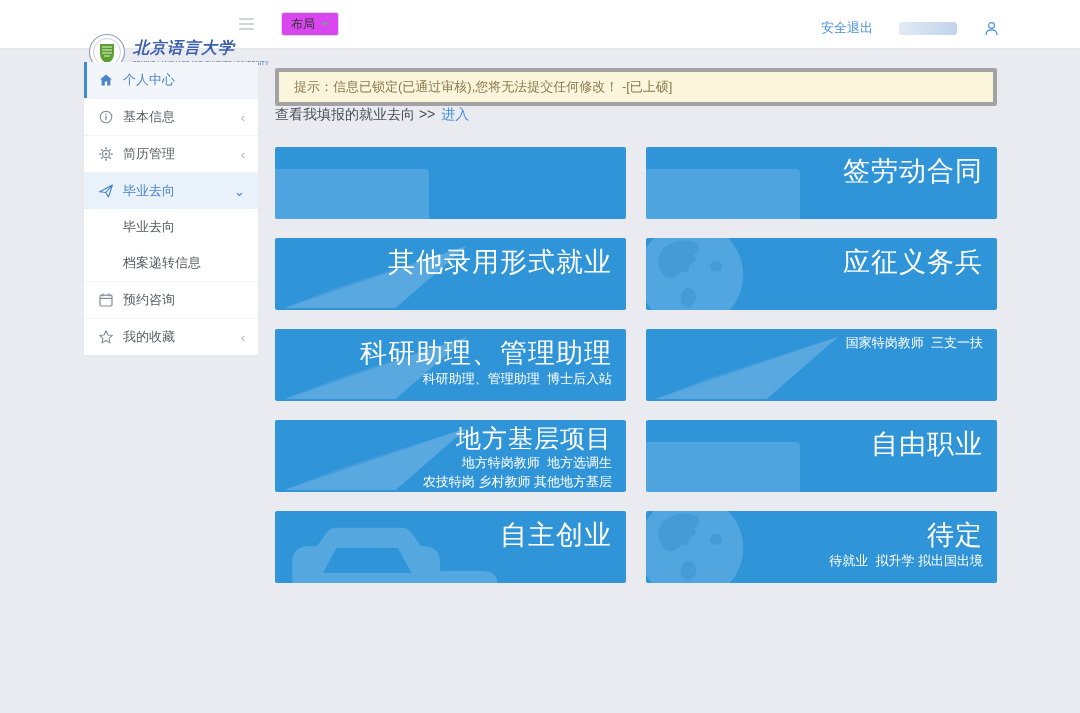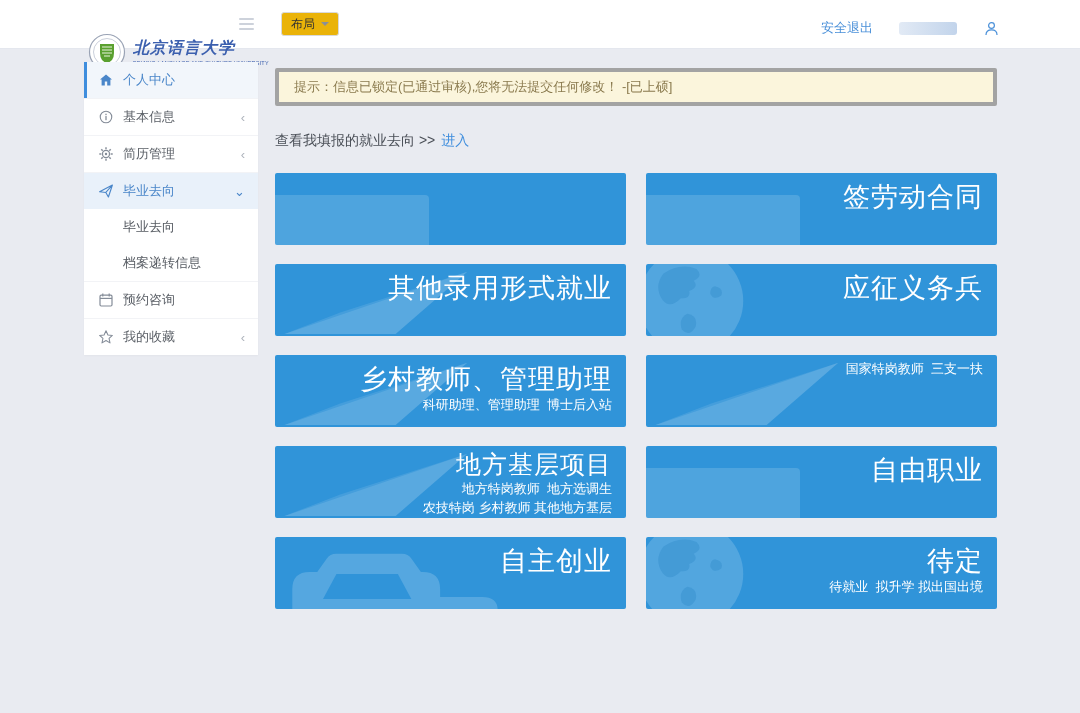--- a/index.html
+++ b/index.html
@@ -9,21 +9,21 @@
   
   .hdr{position:absolute;top:0;left:0;right:0;height:48px;background:#fff;border-bottom:1px solid #e4e7ee;}
   .logo-wrap{position:absolute;left:88px;top:5px;display:flex;align-items:center;margin-top:28px;}
   .seal{width:38px;height:38px;display:block;}
   .uni-names{margin-left:7px;}
   .uni-cn{font-family:"DejaVu Serif","Liberation Serif",serif;font-style:italic;font-weight:bold;
           color:#3b5fae;font-size:16px;letter-spacing:1px;white-space:nowrap;}
   .uni-en{font-size:5.5px;color:#3b5fae;letter-spacing:0.2px;margin-top:1px;white-space:nowrap;}
   .hamburger{position:absolute;left:239px;top:18px;width:15px;cursor:pointer;}
   .hamburger span{display:block;height:2px;background:#cdd2db;margin-bottom:3px;border-radius:1px;}
-  .layout-btn{position:absolute;left:281px;top:12px;height:24px;background:#eab308;border:1px solid #d9d9d9;
+  .layout-btn{position:absolute;left:281px;top:12px;height:24px;background:#d946ef;border:1px solid #d9d9d9;
           border-radius:3px;font-size:12px;color:#333;padding:0 9px;display:flex;align-items:center;gap:6px;
           cursor:pointer;font-family:inherit;}
   .caret-down{width:0;height:0;border:4px solid transparent;border-top-color:#8a8f98;margin-top:4px;}
   .hdr-right{position:absolute;right:80px;top:0;height:56px;display:flex;align-items:center;gap:26px;}
   .logout{color:#4a90d9;font-size:13px;text-decoration:none;cursor:pointer;}
   .user-blur{width:58px;height:13px;border-radius:3px;background:linear-gradient(90deg,#e2eaf5,#c2d4eb);}
   .user-icon{width:17px;height:17px;color:#4a90d9;}
 
   
   .sidebar{position:absolute;left:84px;top:62px;width:174px;background:#fff;box-shadow:0 1px 2px rgba(0,0,0,0.03);}
@@ -35,21 +35,21 @@
   .side-item.active{background:#f2f6fb;box-shadow:inset 3px 0 0 #3e8ddd;}
   .side-item.active .side-label,.side-item.active .side-icon{color:#4a86c9;}
   .side-item.expanded{background:#e9f1fa;}
   .side-item.expanded .side-label,.side-item.expanded .side-icon,.side-item.expanded .side-chevron{color:#4a86c9;}
   .side-item.sub .side-label{margin-left:39px;color:#555a61;}
 
   
   .main{position:absolute;left:275px;top:68px;width:722px;}
   .notice{height:38px;background:#fbf5dc;border:4px solid #a3a3a3;border-radius:2px;box-sizing:border-box;
           font-size:13px;color:#8a7a4e;display:flex;align-items:center;padding:0 15px;}
-  .view-line{margin-top:26px;font-size:14px;color:#4a4f57;}
+  .view-line{font-size:14px;color:#4a4f57;}
   .enter-link{color:#3e8ddd;text-decoration:none;margin-left:6px;cursor:pointer;}
   .grid{margin-top:23px;display:grid;grid-template-columns:351px 351px;column-gap:20px;row-gap:19px;}
   .card{position:relative;height:72px;background:#3094d9;overflow:hidden;border-radius:2px;color:#fff;cursor:pointer;}
   .card-text{position:absolute;top:9px;right:14px;text-align:right;}
   .card.tight .card-text{top:4px;}
   .card-title{font-size:27px;line-height:1.15;letter-spacing:1px;white-space:nowrap;}
   .card.tight .card-title{font-size:25px;}
   .card-sub{font-size:13px;line-height:1.3;margin-top:2px;white-space:pre-wrap;}
   .card-icon{position:absolute;pointer-events:none;}
   .card-icon.ic-monitor{width:200px;height:100px;left:-14px;top:22px;}
@@ -267,21 +267,21 @@
       <div class="card-title">应征义务兵</div>
       <div class="card-subs"></div>
     </div>
   </div>
 
   <div class="card">
     <svg class="card-icon ic-paperplane">
             <use href="#ic-paperplane"></use>
           </svg>
     <div class="card-text">
-      <div class="card-title">乡村教师、管理助理</div>
+      <div class="card-title">科研助理、管理助理</div>
       <div class="card-subs">
               <div class="card-sub">科研助理、管理助理  博士后入站</div>
             </div>
     </div>
   </div>
 
   <div class="card tight">
     <svg class="card-icon ic-paperplane">
             <use href="#ic-paperplane"></use>
           </svg>

